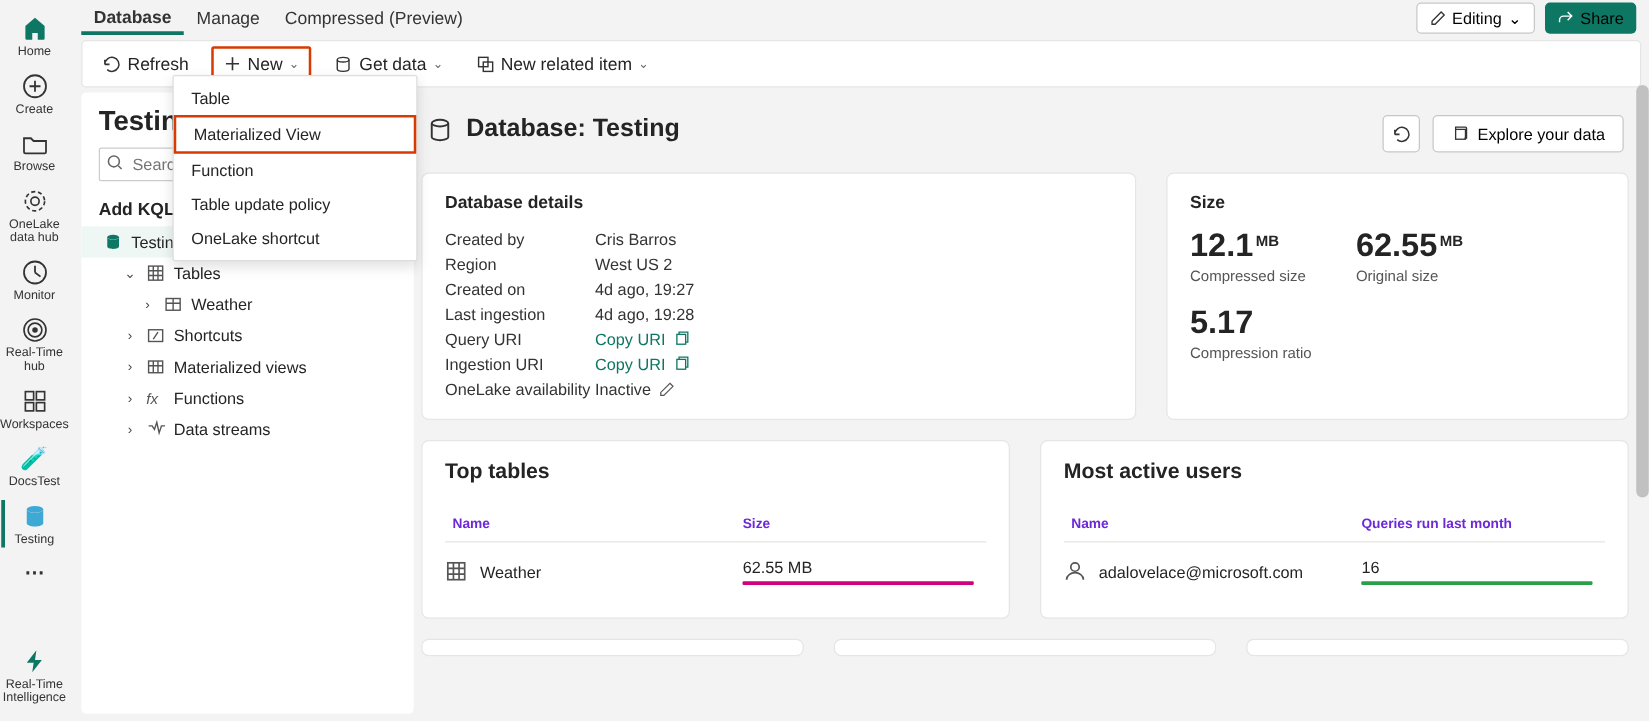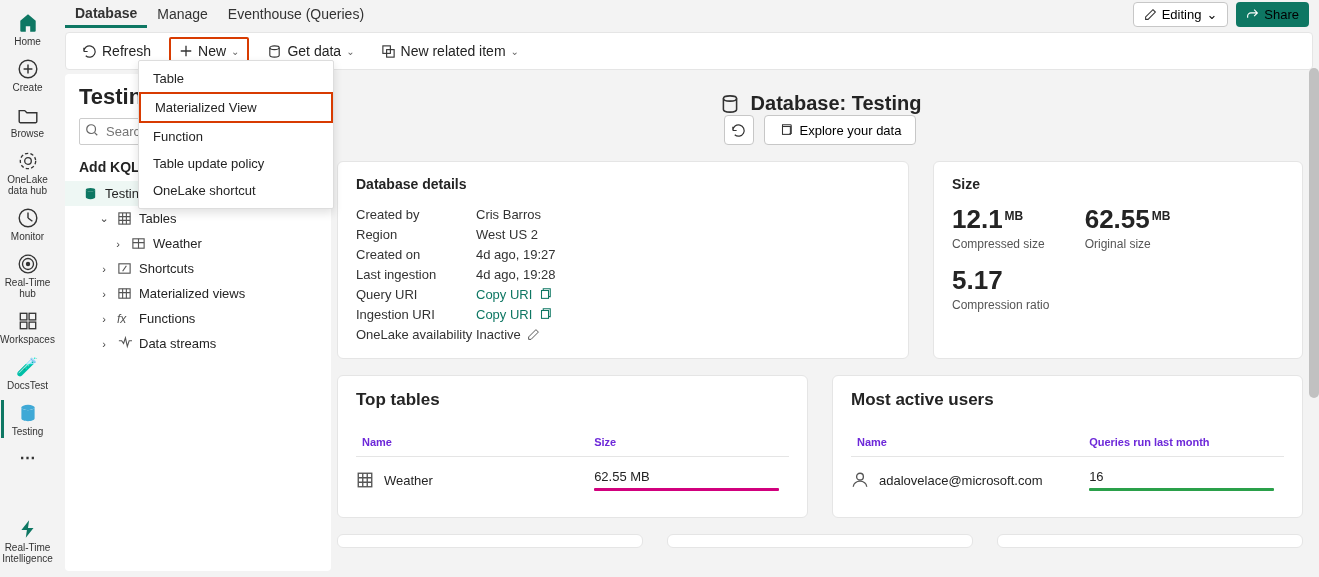--- a/index.html
+++ b/index.html
@@ -50,21 +50,21 @@
   .tree-item.depth2 { padding-left: 32px; }
   .tree-item.depth3 { padding-left: 46px; }
   
   
   .dropdown { position: absolute; top: 60px; left: 138px; width: 196px; background: #fff; border: 1px solid #ddd; box-shadow: 0 4px 10px rgba(0,0,0,0.12); z-index: 50; padding: 4px 0; border-radius: 2px;}
   .dropdown .ditem { padding: 6px 14px; font-size: 13px; cursor: pointer; }
   .dropdown .ditem.highlight { border: 2px solid #d83b01;}
   
   
   .detail { flex: 1; margin: 4px 14px 6px 6px; overflow-y: auto; padding-right: 2px; }
-  .detail-head { display: flex; align-items: center; justify-content: space-between; padding: 18px 4px 16px; flex-direction: column; }
+  .detail-head { display: flex; align-items: flex-start; justify-content: space-between; padding: 18px 4px 16px; }
   .detail-head .title { display: flex; align-items: center; gap: 10px; font-size: 20px; font-weight: 700; }
   .detail-head .actions { display: flex; gap: 10px; }
   .icon-btn { background: #fff; border: 1px solid #c7c7c7; border-radius: 4px; width: 30px; height: 30px; display: flex; align-items: center; justify-content: center; cursor: pointer;}
   .explore-btn { background: #fff; border: 1px solid #c7c7c7; border-radius: 4px; padding: 5px 14px; display: flex; align-items: center; gap: 7px; cursor: pointer; font-size: 13px;}
   
   .cards-row { display: flex; gap: 24px; margin-bottom: 16px;}
   .card { background: #fff; border: 1px solid #e5e5e5; border-radius: 6px; padding: 14px 18px; flex: 1; }
   .card.narrow { flex: 0 0 370px; }
   .card h3 { font-size: 14px; font-weight: 600; margin-bottom: 12px; }
   
@@ -168,21 +168,21 @@
       </svg>
     <span style="text-align:center; line-height:1.1;">Real-Time Intelligence</span>
   </div>
 </div>
 
 <div class="main">
 
   <div class="tabs-bar">
     <div class="tab active"><span>Database</span></div>
     <div class="tab"><span>Manage</span></div>
-    <div class="tab"><span>Eventhouse (Queries)</span></div>
+    <div class="tab"><span>Compressed (Preview)</span></div>
     <div class="spacer"></div>
     <button class="btn-editing">
       <svg width="13" height="13" viewBox="0 0 16 16">
           <path fill="none" stroke="#333" stroke-width="1.3" d="M11 2l3 3L5 14H2v-3L11 2z"></path>
         </svg>
       <span>Editing</span>
       <span class="chev">⌄</span>
     </button>
     <button class="btn-share">
       <svg width="13" height="13" viewBox="0 0 16 16">

